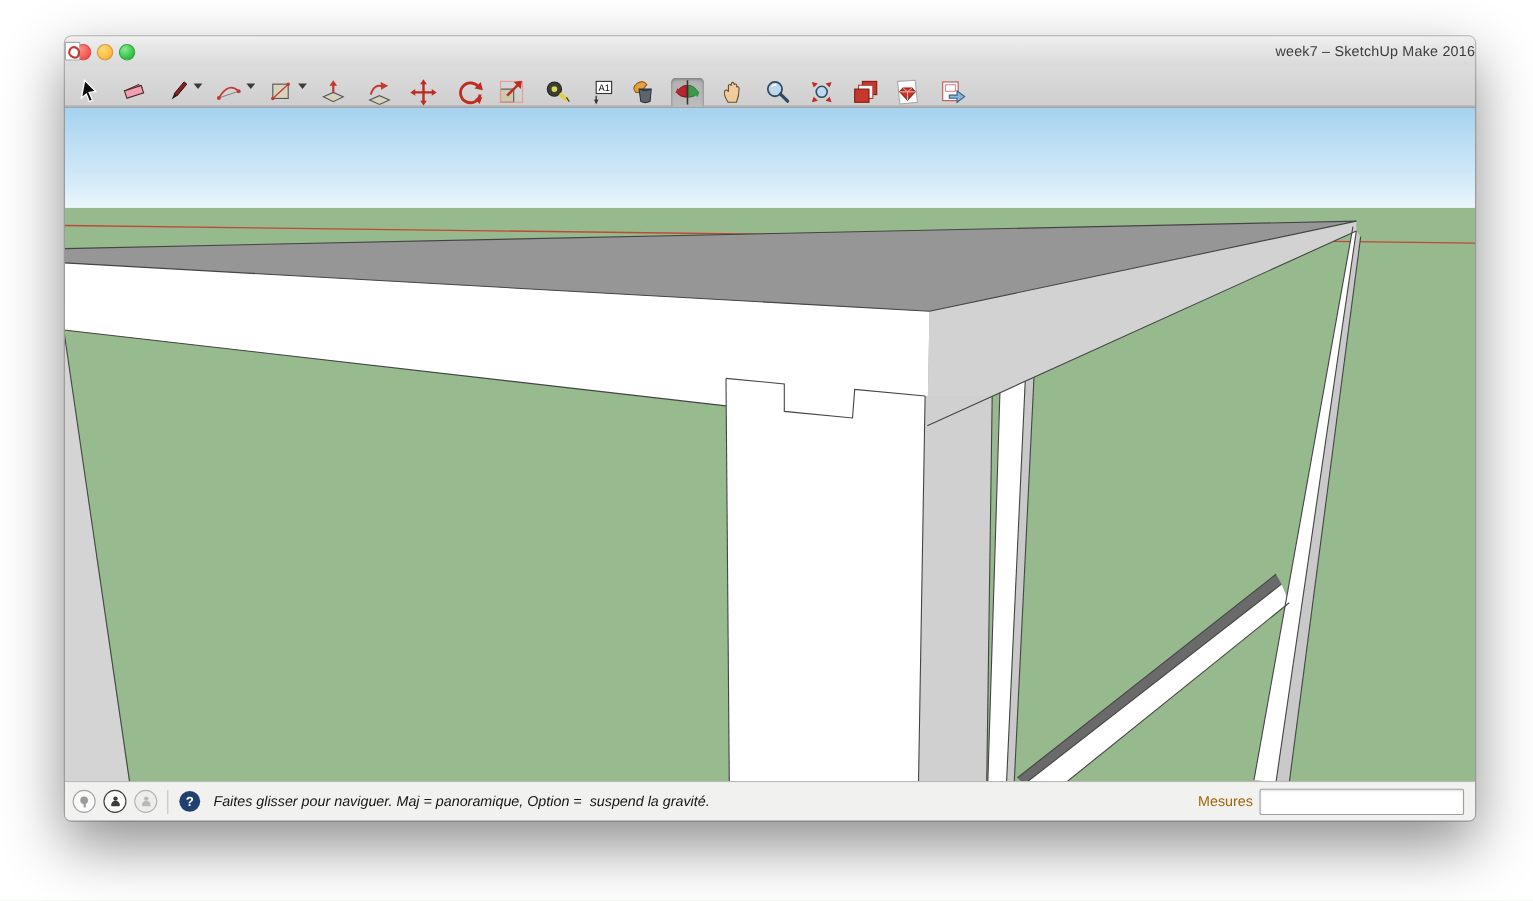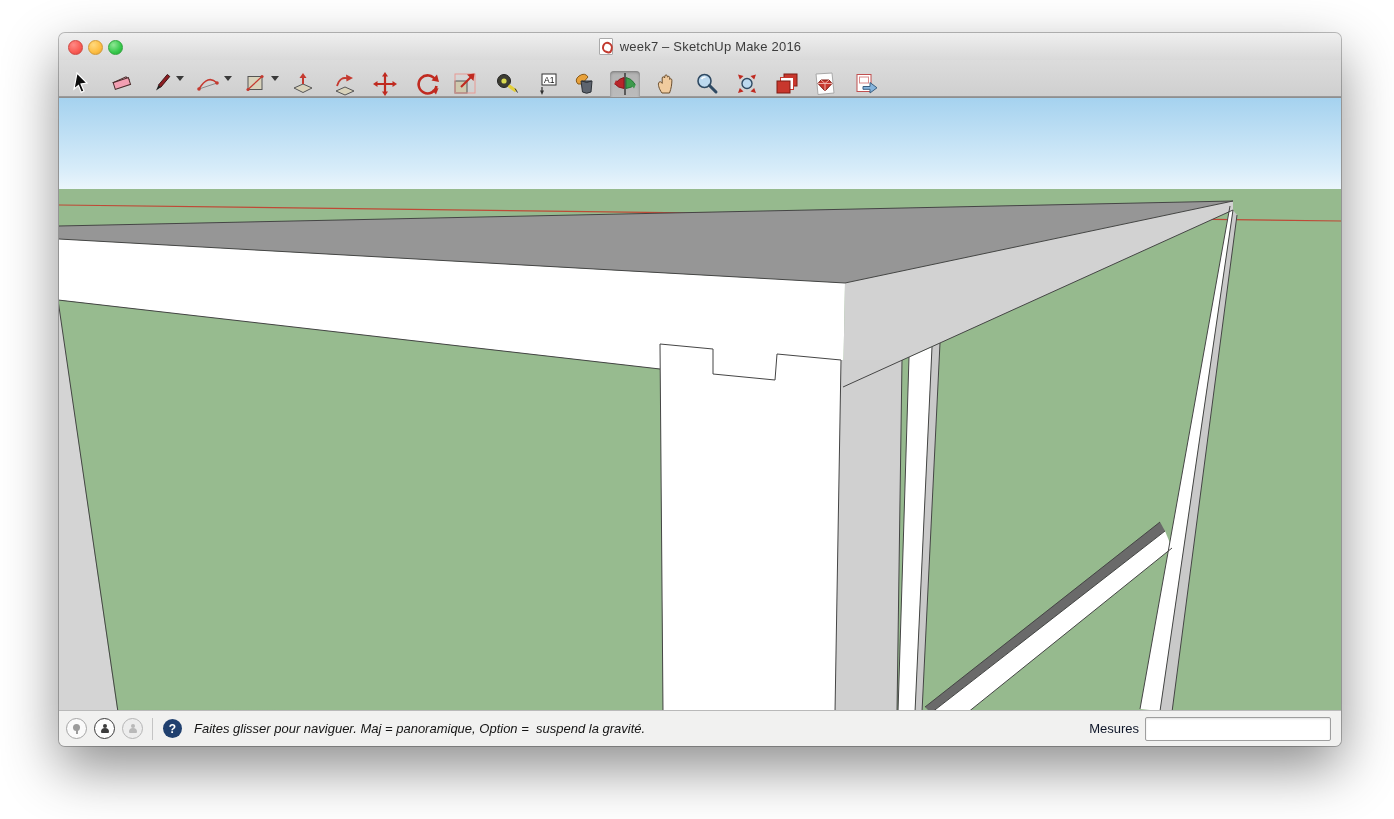--- a/index.html
+++ b/index.html
@@ -22,21 +22,21 @@
     position:absolute;left:0;top:0;width:100%;height:27px;
     background:linear-gradient(#efefef,#d9d9d9);
     border-bottom:1px solid #c2c2c2;
   }
   .traffic{position:absolute;top:7px;width:13px;height:13px;border-radius:50%;}
   .t-close{left:9px;background:radial-gradient(circle at 35% 30%, #ff8a85,#f95a53 60%,#d8423c);border:1px solid #cf4742;}
   .t-min{left:29px;background:radial-gradient(circle at 35% 30%, #ffd97e,#fdbd41 60%,#dd9e33);border:1px solid #d29a35;}
   .t-zoom{left:49px;background:radial-gradient(circle at 35% 30%, #8ee794,#36c84b 60%,#26a335);border:1px solid #2fa63d;}
   .title-group{
     position:absolute;left:0;right:0;top:0;height:27px;
-    display:flex;align-items:center;justify-content:center;gap:7px;
+    display:flex;align-items:center;justify-content:space-between;gap:7px;
   }
   .title-doc{width:12px;height:15px;background:#fff;border:1px solid #aaa;border-radius:1px;position:relative;}
   .title-doc:after{content:"";position:absolute;left:2px;top:3px;width:7px;height:7px;border:2px solid #c23b30;border-radius:50% 60% 40% 55%;transform:rotate(18deg);}
   .title-text{font-size:13px;color:#3c3c3c;letter-spacing:.2px;}
   
   .toolbar{
     position:absolute;left:0;top:27px;width:100%;height:36px;
     background:linear-gradient(#dcdcdc,#cfcfcf);
     border-bottom:1px solid #9a9a9a;
   }
@@ -69,21 +69,21 @@
   .sb-icon{width:19px;height:19px;border-radius:50%;margin-left:7px;flex:0 0 auto;
     display:flex;align-items:center;justify-content:center;}
   .sb-geo{border:1.5px solid #a5a5a5;background:#fafafa;}
   .sb-credit{border:1.5px solid #3c3c3c;background:#fdfdfd;}
   .sb-sign{border:1.5px solid #b5b5b5;background:#ededed;}
   .sb-help{background:#20406f;margin-left:10px;}
   .sb-help span{color:#fff;font-weight:bold;font-size:12px;}
   .sb-divider{width:1px;height:22px;background:#c4c4c4;margin-left:9px;flex:0 0 auto;}
   .sb-text{margin-left:12px;white-space:pre;color:#141414;font-style:italic;}
   .sb-right{margin-left:auto;display:flex;align-items:center;margin-right:10px;}
-  .sb-mes-label{color:#0f172a;margin-right:6px;margin-left:42px;}
+  .sb-mes-label{color:#a16207;margin-right:6px;margin-left:42px;}
   .sb-mes-input{
     width:180px;height:20px;border:1px solid #9e9e9e;border-radius:2px;
     background:#fff;font-family:"Liberation Sans",sans-serif;font-size:12px;
     box-shadow:inset 0 1px 2px rgba(0,0,0,.12);
   }
   .person{width:8px;height:10px;position:relative;}
   .person:before{content:"";position:absolute;left:2px;top:0;width:4px;height:4px;border-radius:50%;background:currentColor;}
   .person:after{content:"";position:absolute;left:0;top:4.5px;width:8px;height:5px;border-radius:4px 4px 1px 1px;background:currentColor;}
   .pin{width:7px;height:10px;position:relative;color:#9b9b9b;}
   .pin:before{content:"";position:absolute;left:0;top:0;width:7px;height:7px;border-radius:50%;background:currentColor;}

